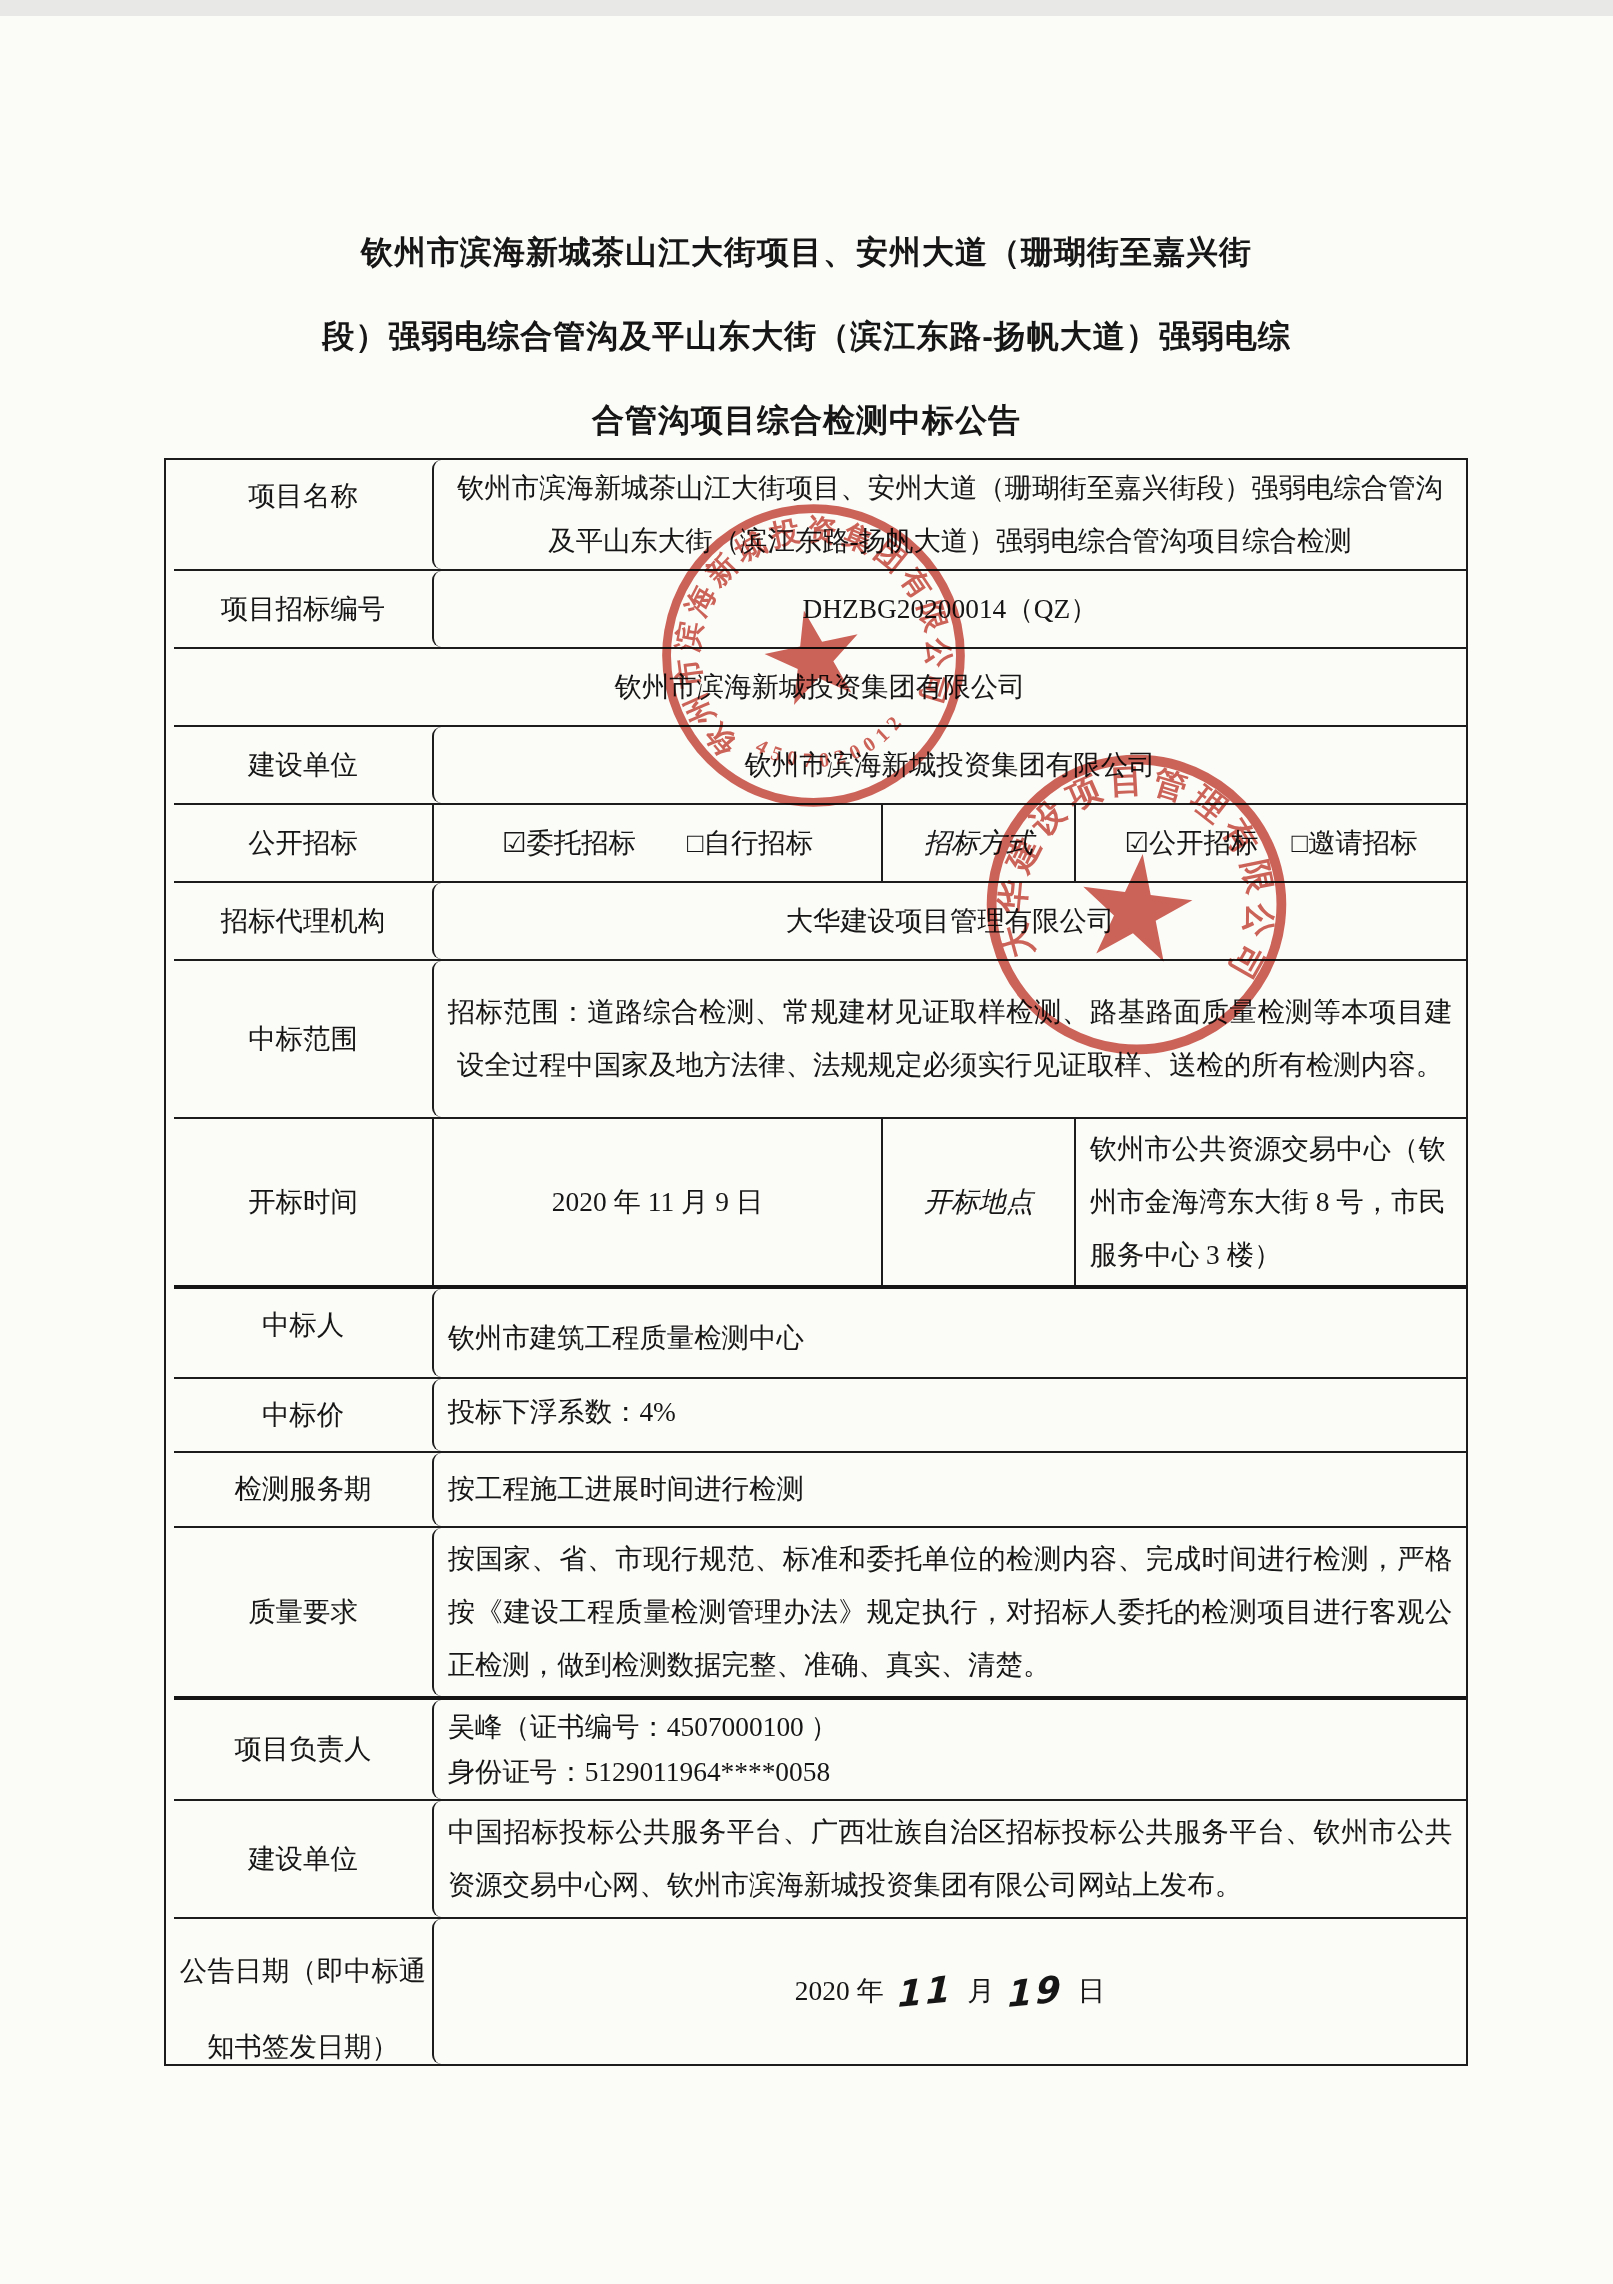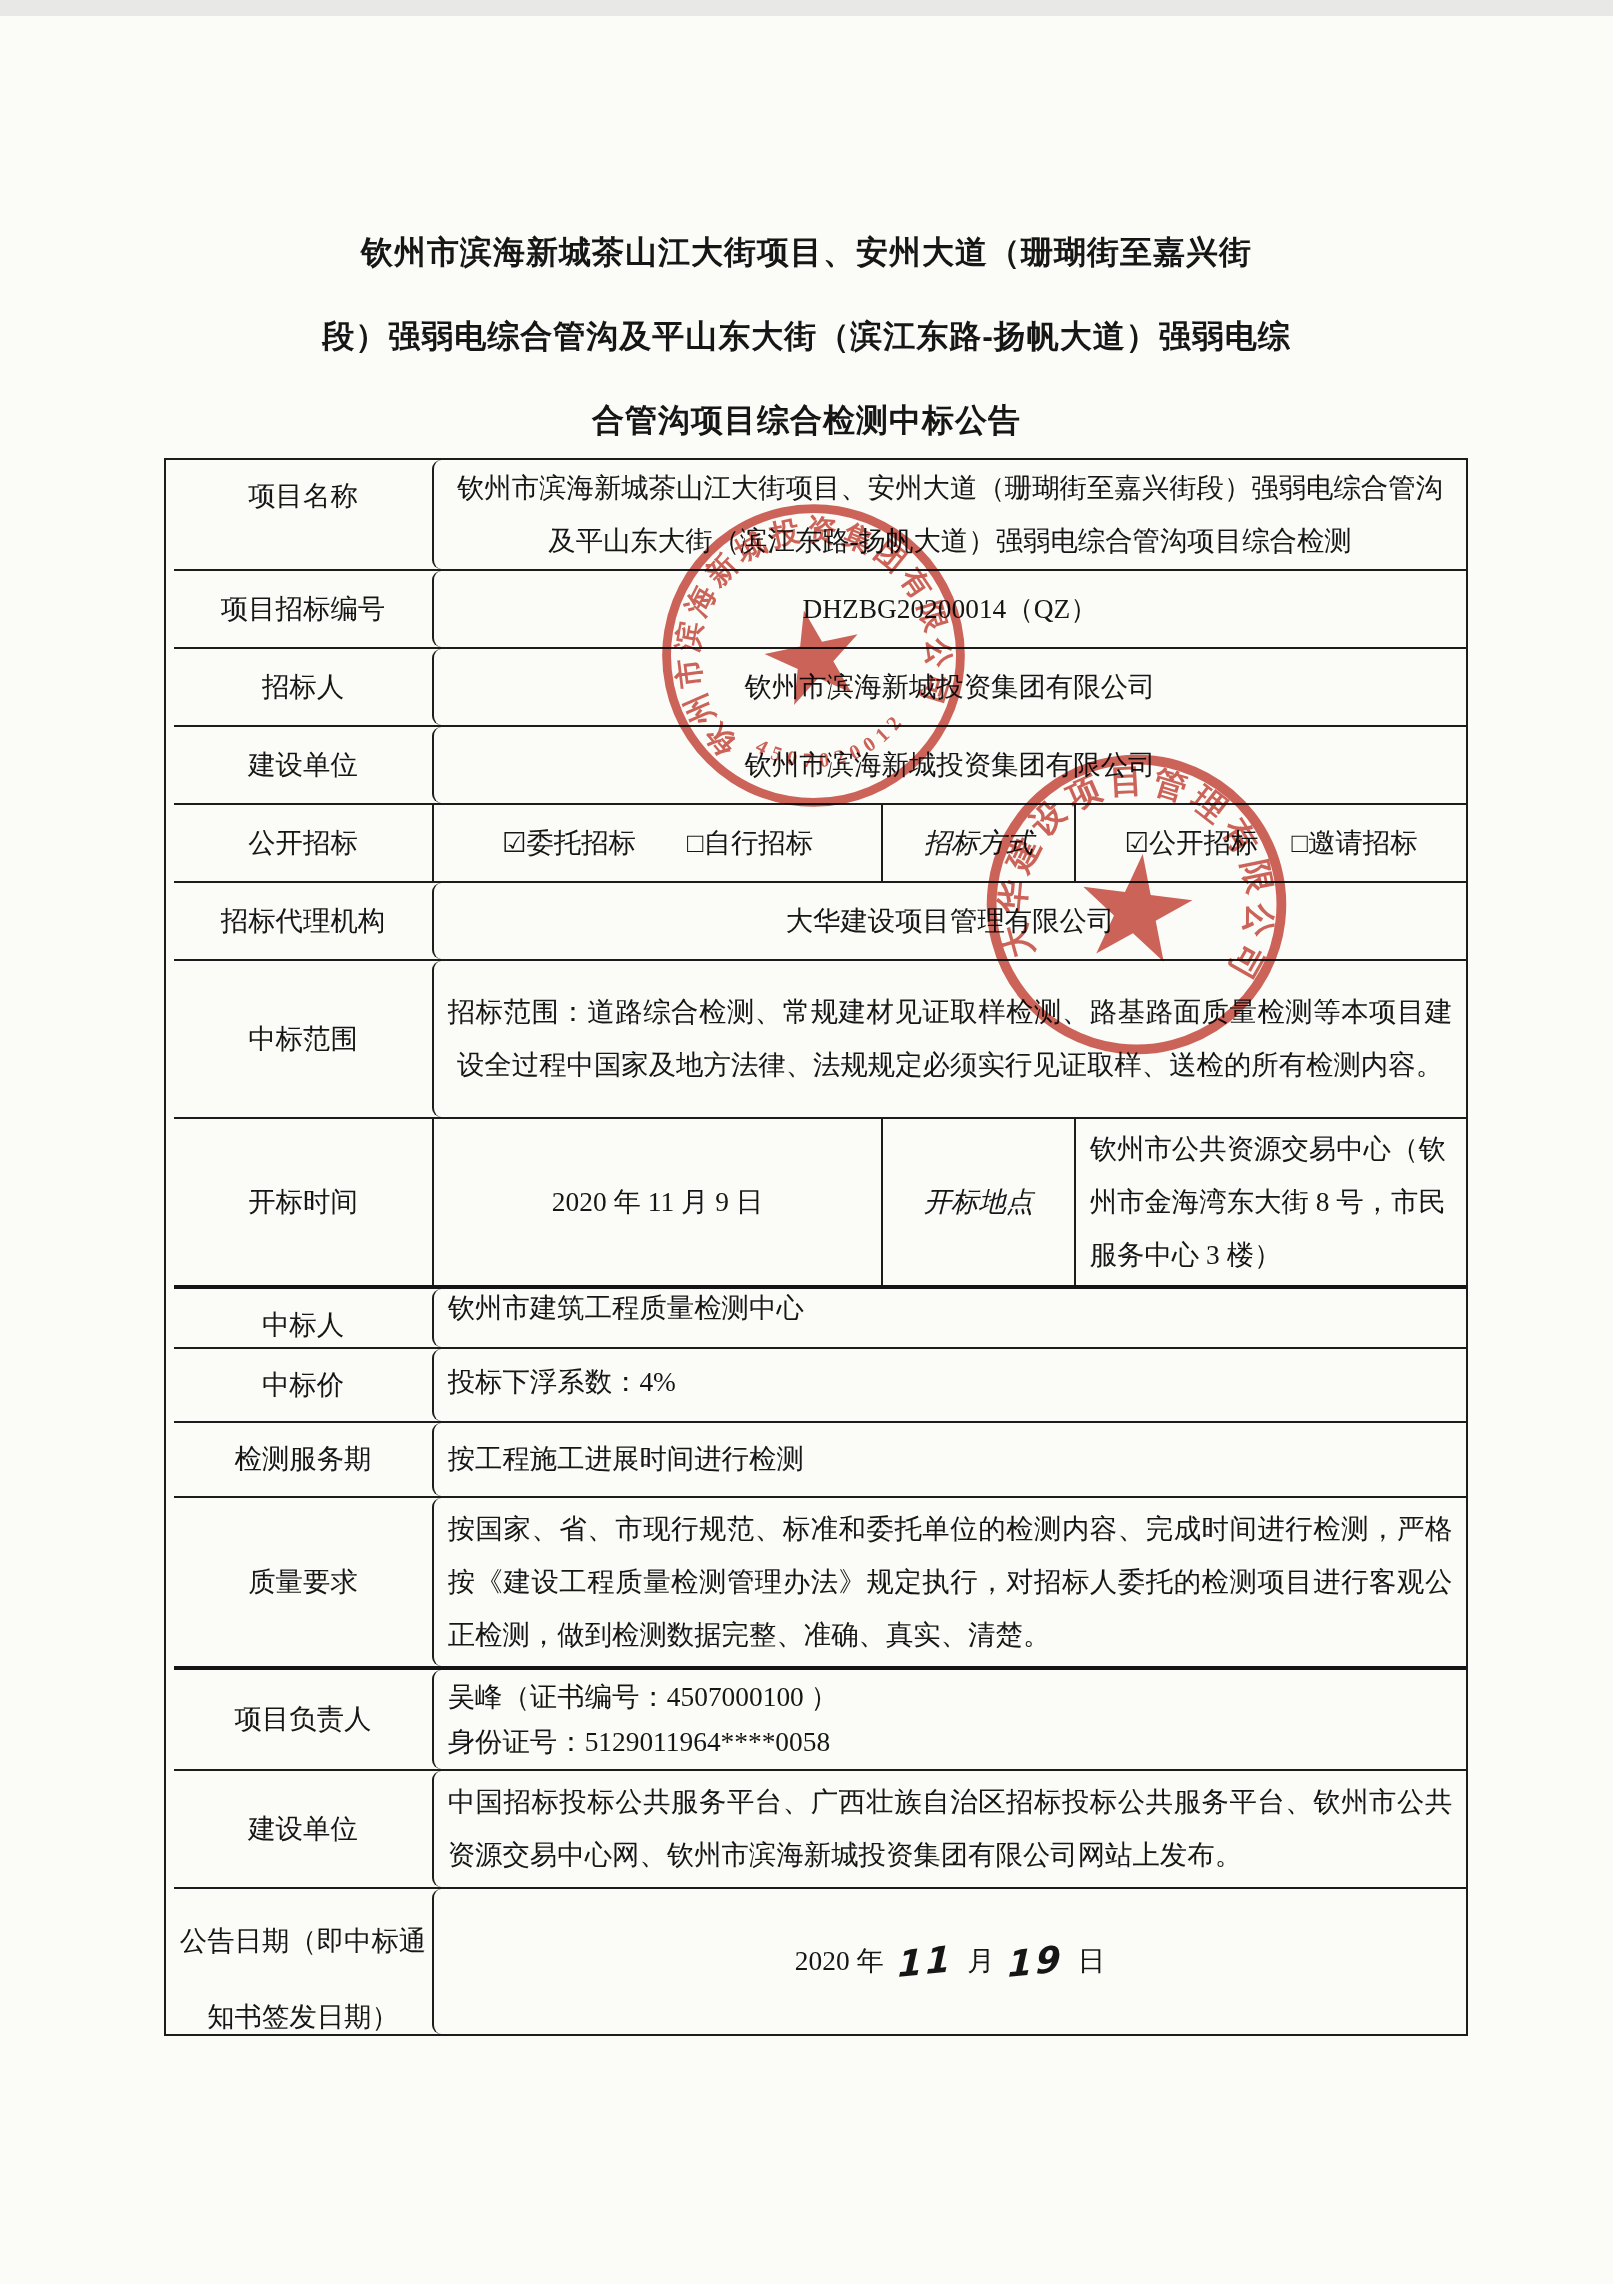--- a/index.html
+++ b/index.html
@@ -91,21 +91,20 @@
         <div>及平山东大街（滨江东路-扬帆大道）强弱电综合管沟项目综合检测</div>
       </div>
     </div>
 
     <div class="row" style="height:78px">
       <div class="cell c-label">项目招标编号</div>
       <div class="cell c-value center">DHZBG20200014（QZ）</div>
     </div>
 
     <div class="row" style="height:78px">
-      <div class="cell c-label">招标人</div>
       <div class="cell c-value center">钦州市滨海新城投资集团有限公司</div>
     </div>
 
     <div class="row" style="height:78px">
       <div class="cell c-label">建设单位</div>
       <div class="cell c-value center">钦州市滨海新城投资集团有限公司</div>
     </div>
 
     <div class="row" style="height:78px">
       <div class="cell c-label">公开招标</div>
@@ -132,21 +131,21 @@
       </div>
     </div>
 
     <div class="row" style="height:168px">
       <div class="cell c-label">开标时间</div>
       <div class="cell w2 center">2020 年 11 月 9 日</div>
       <div class="cell w3">开标地点</div>
       <div class="cell w4 left">钦州市公共资源交易中心（钦州市金海湾东大街 8 号，市民服务中心 3 楼）</div>
     </div>
 
-    <div class="row thick-top" style="height:62px">
+    <div class="row thick-top" style="height:92px">
       <div class="cell c-label v-top">中标人</div>
       <div class="cell c-value left v-bottom">钦州市建筑工程质量检测中心</div>
     </div>
 
     <div class="row" style="height:74px">
       <div class="cell c-label v-top">中标价</div>
       <div class="cell c-value left v-bottom">投标下浮系数：4%</div>
     </div>
 
     <div class="row" style="height:75px">

